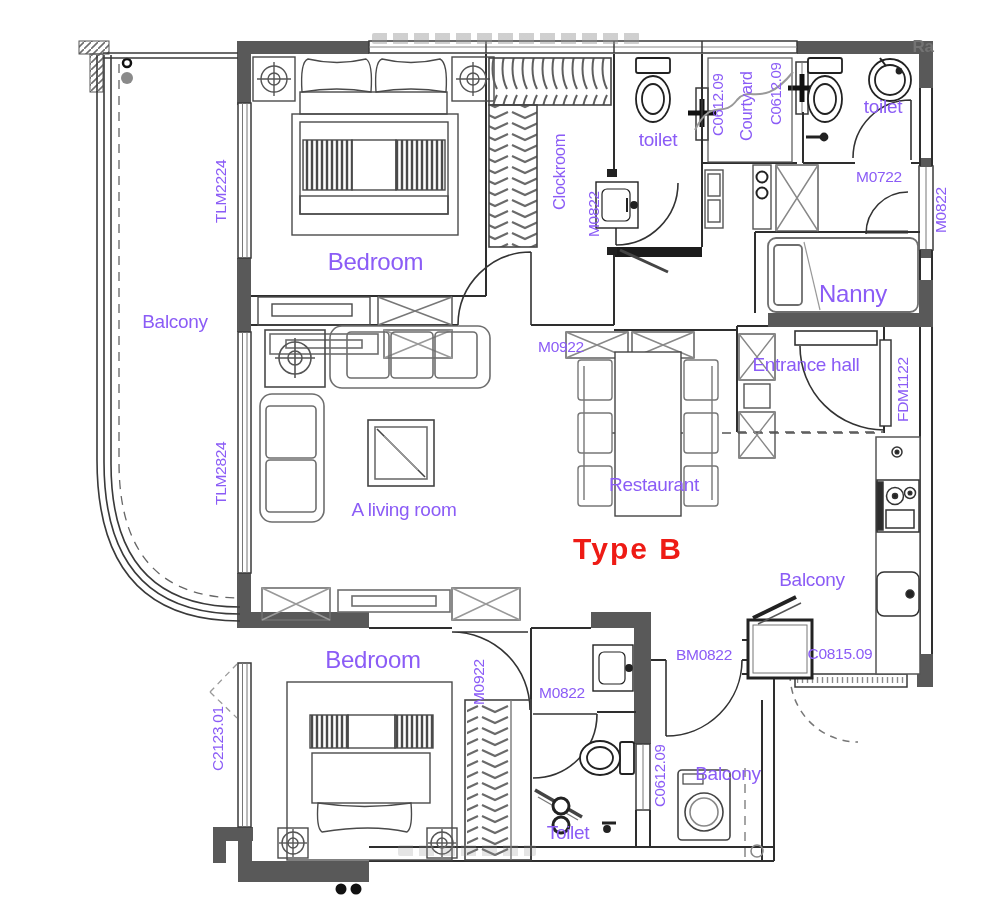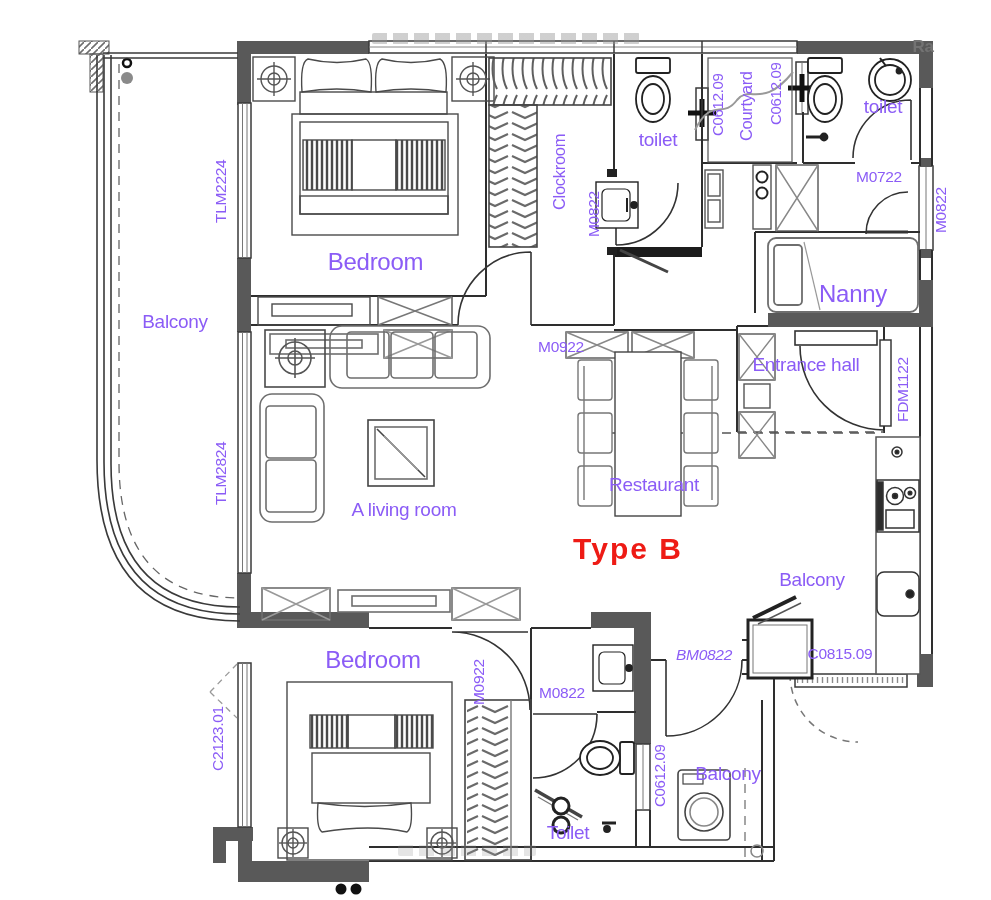--- a/index.html
+++ b/index.html
@@ -432,21 +432,21 @@
 <div class="lbl code v" style="left:932px;top:172px;width:18px;height:76px;">M0822</div>
 <div class="lbl room-big" style="left:812px;top:256px;width:82px;height:26px;margin-top:25px;">Nanny</div>
 <div class="lbl room" style="left:740px;top:352px;width:132px;height:24px;">Entrance hall</div>
 <div class="lbl code v" style="left:894px;top:350px;width:18px;height:80px;">FDM1122</div>
 <div class="lbl code" style="left:528px;top:338px;width:66px;height:18px;">M0922</div>
 <div class="lbl room" style="left:598px;top:424px;width:112px;height:24px;margin-top:48px;">Restaurant</div>
 <div class="lbl room" style="left:338px;top:497px;width:132px;height:24px;">A living room</div>
 <div class="lbl title-red" style="left:566px;top:528px;width:124px;height:42px;color:#ee1b15;">Type B</div>
 <div class="lbl room" style="left:770px;top:566px;width:84px;height:26px;">Balcony</div>
 <div class="lbl code" style="left:798px;top:645px;width:84px;height:18px;">C0815.09</div>
-<div class="lbl code" style="left:666px;top:646px;width:76px;height:18px;font-style:italic;">BM0822</div>
+<div class="lbl code" style="left:666px;top:646px;width:76px;height:18px;">BM0822</div>
 <div class="lbl code v" style="left:470px;top:644px;width:18px;height:76px;">M0922</div>
 <div class="lbl code" style="left:528px;top:684px;width:68px;height:18px;">M0822</div>
 <div class="lbl code v" style="left:650px;top:738px;width:18px;height:76px;font-size:15px;">C0612.09</div>
 <div class="lbl room" style="left:686px;top:762px;width:84px;height:22px;">Balcony</div>
 <div class="lbl room" style="left:532px;top:820px;width:72px;height:24px;">Toilet</div>
 <div class="lbl room-big" style="left:328px;top:648px;width:90px;height:24px;">Bedroom</div>
 
 <div class="lbl wm" style="left:908px;top:36px;width:30px;height:20px;font-size:17px;">Ra</div>
 <div class="smudge" style="left:372px;top:33px;width:268px;"></div>
 <div class="smudge" style="left:398px;top:845px;width:138px;opacity:.55;"></div>

